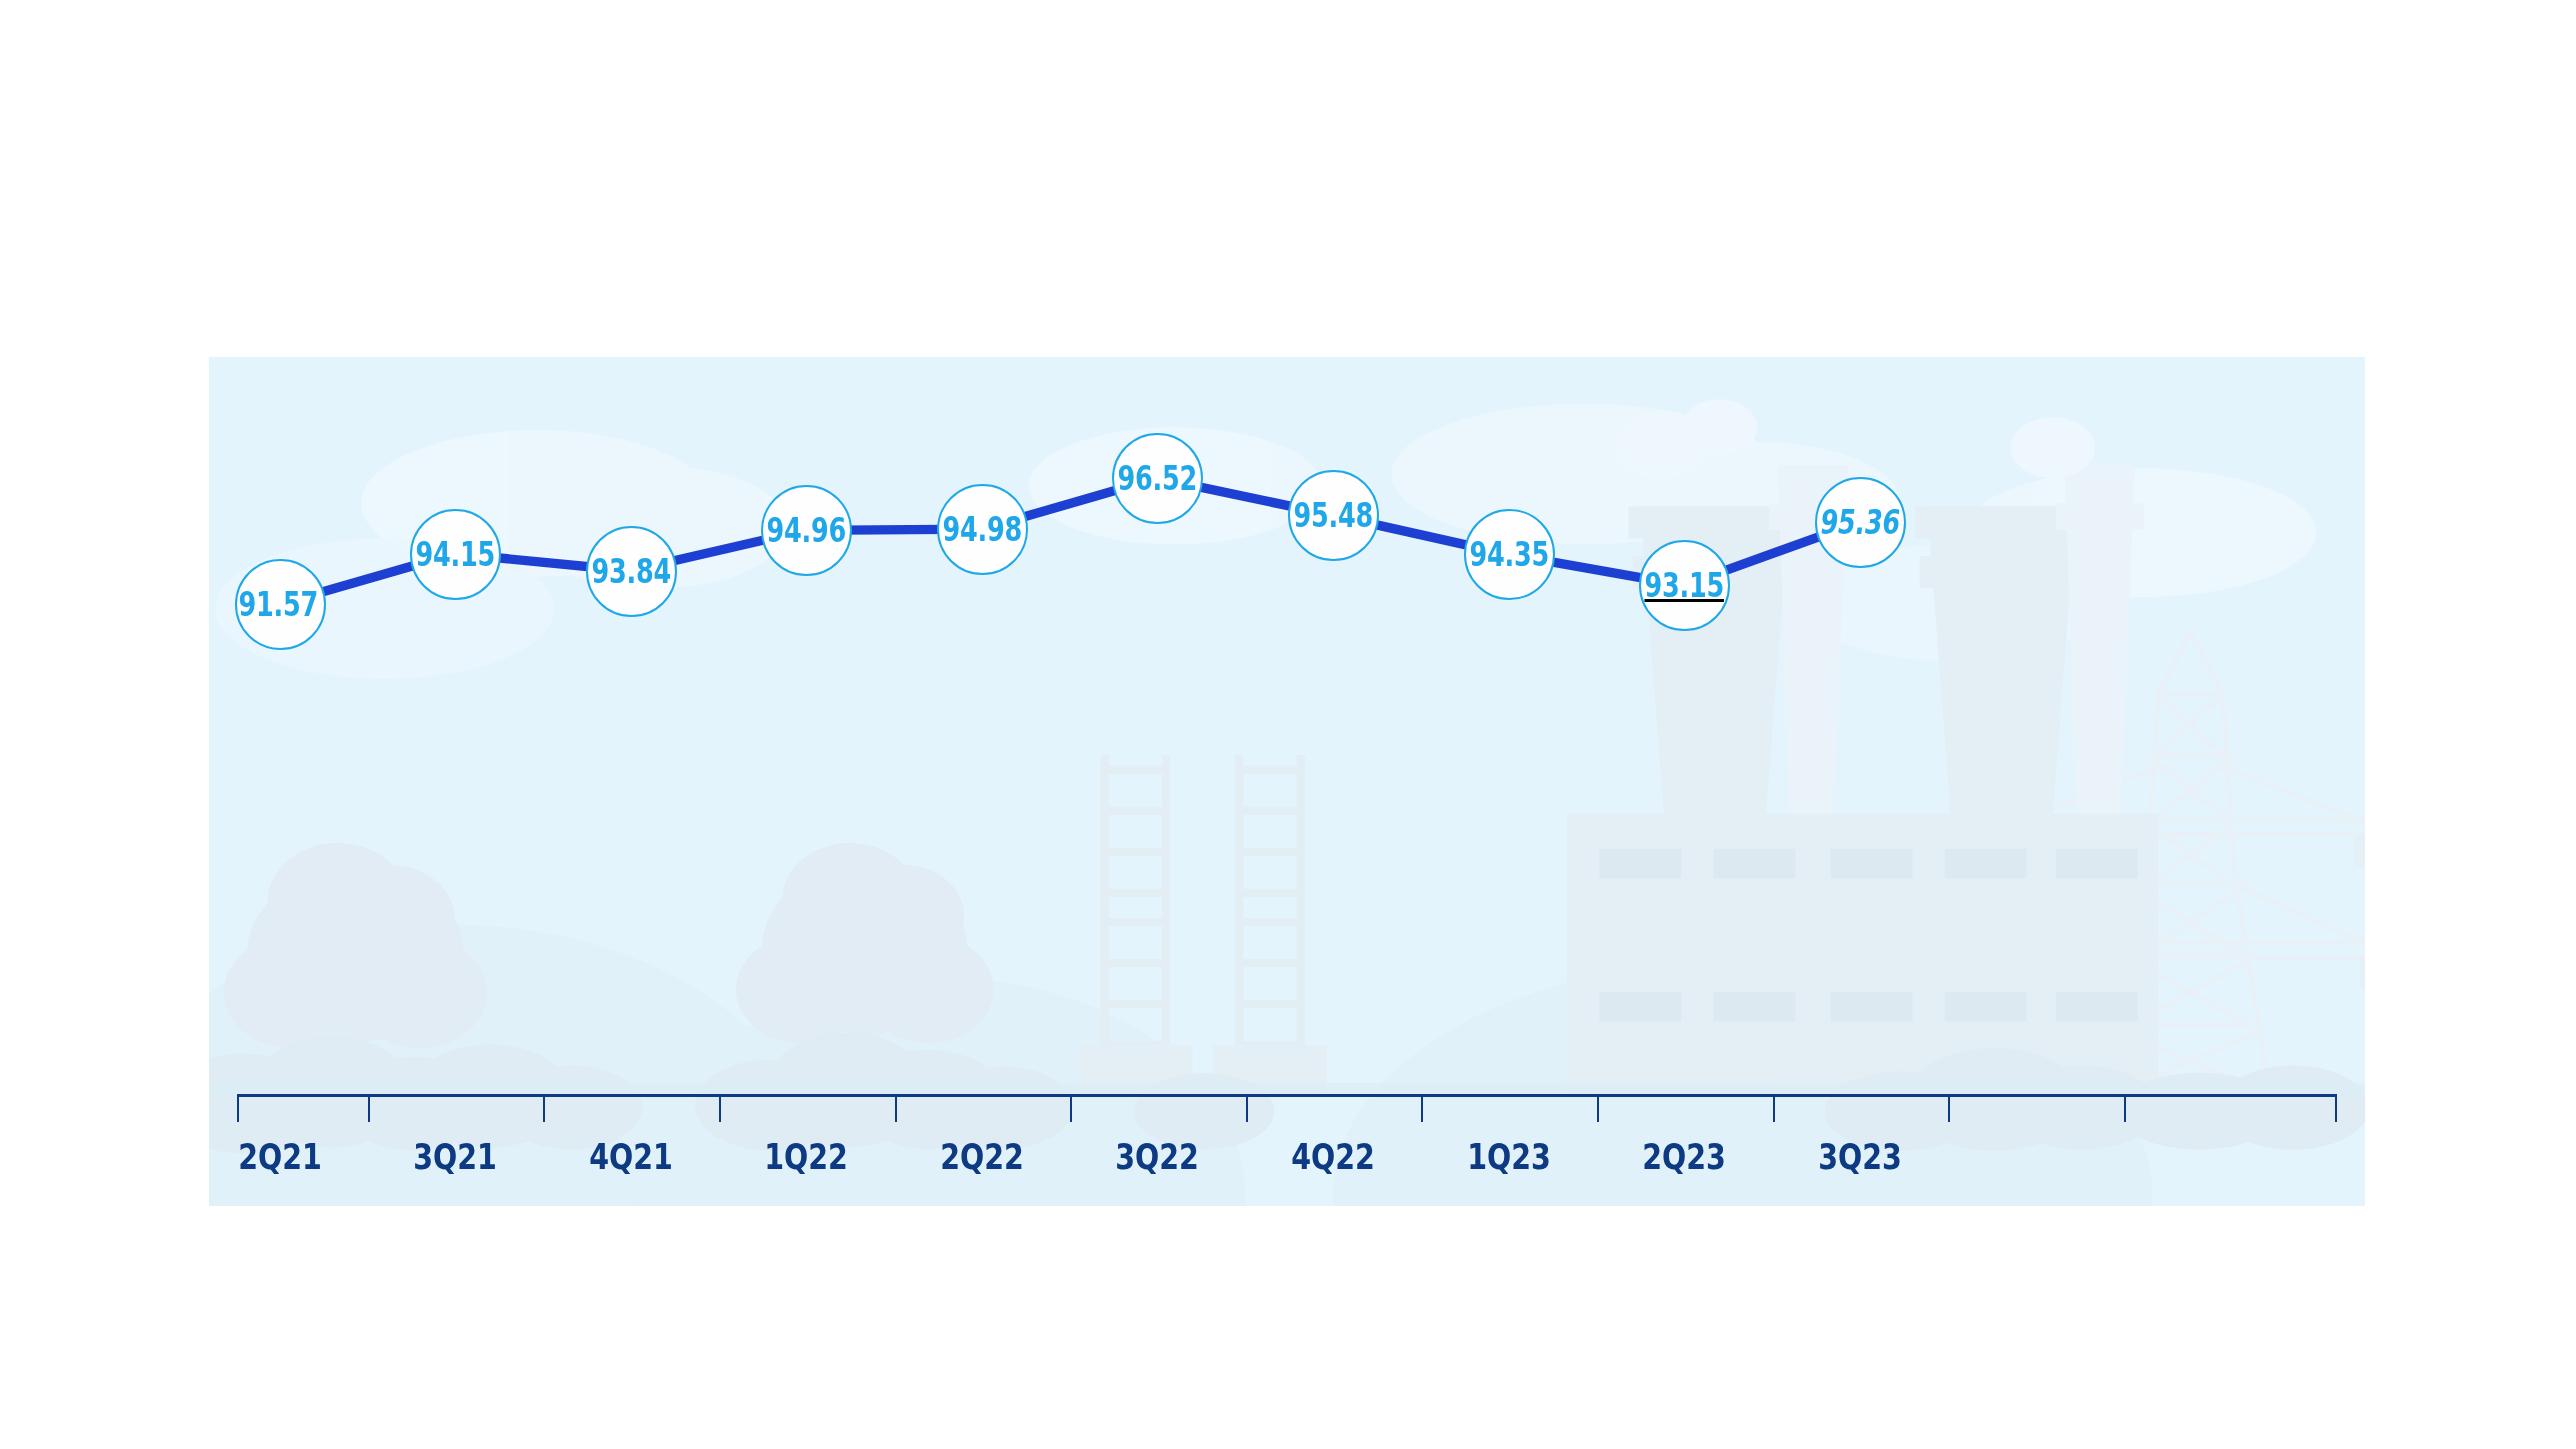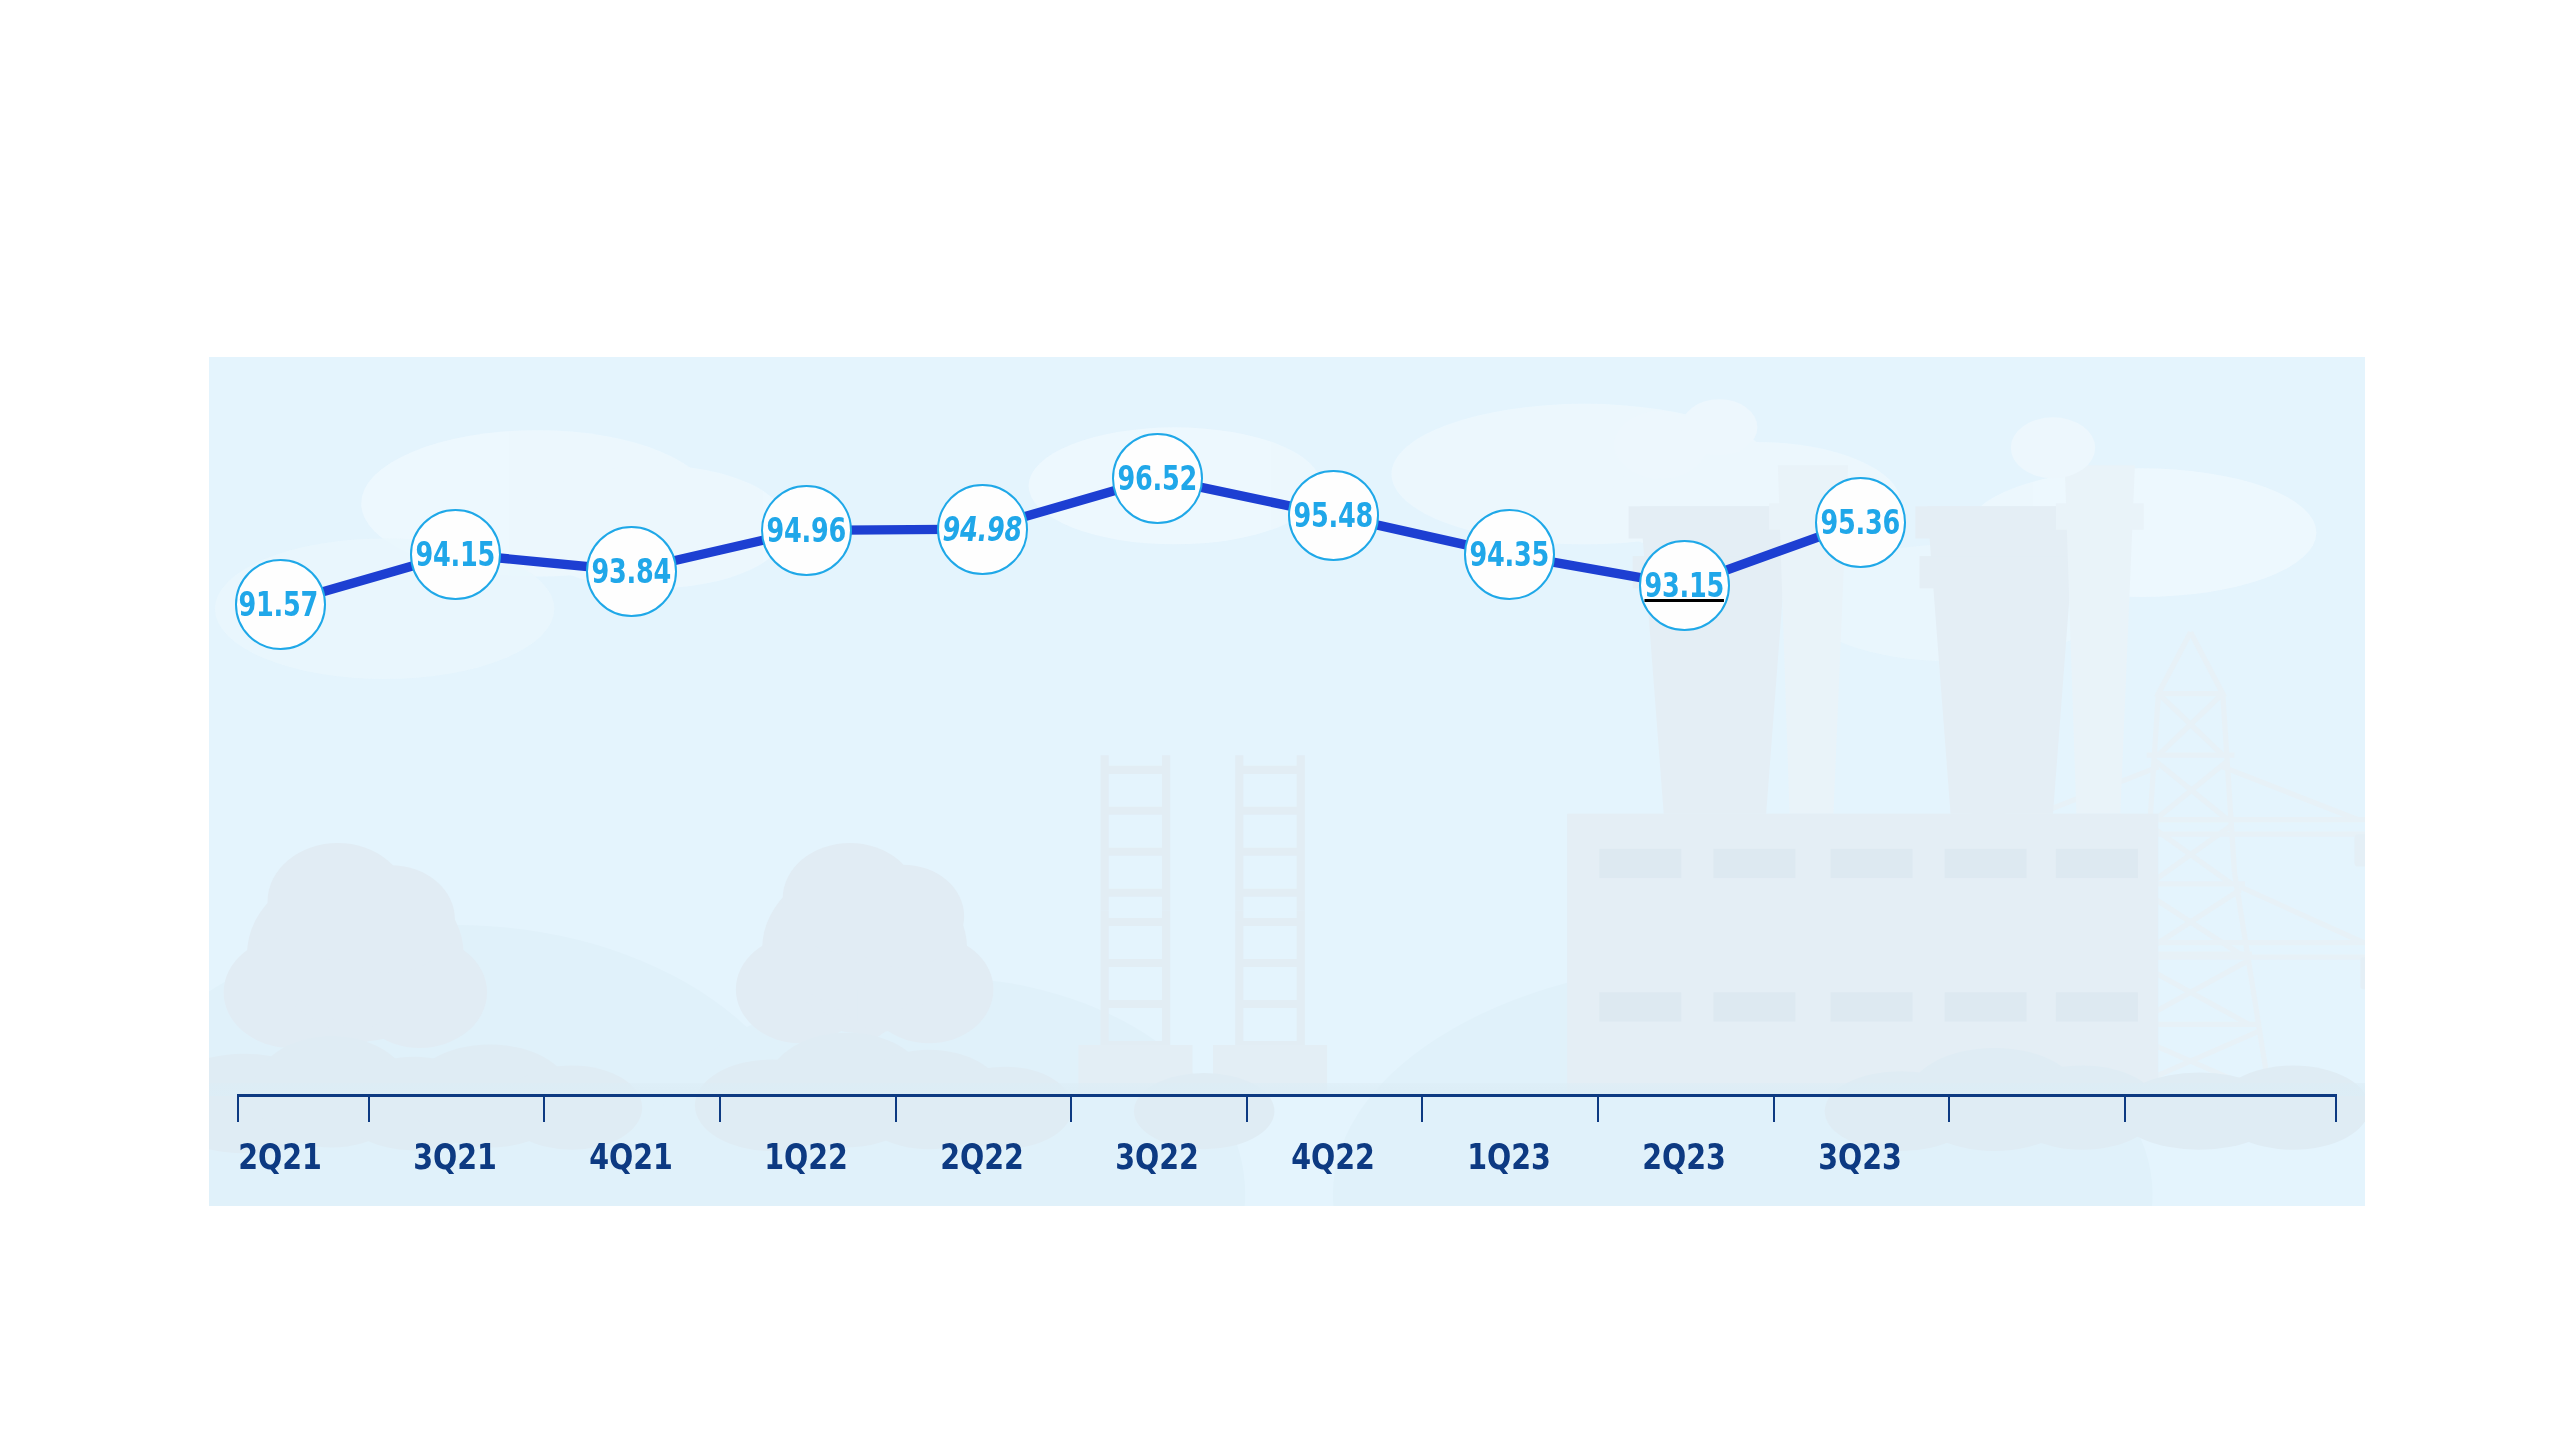--- a/index.html
+++ b/index.html
@@ -343,36 +343,36 @@
       </div>
       <div class="marker" style="left:246px; top:197px;">
         <span>94.15</span>
       </div>
       <div class="marker" style="left:422px; top:214px;">
         <span>93.84</span>
       </div>
       <div class="marker" style="left:597px; top:173px;">
         <span>94.96</span>
       </div>
-      <div class="marker" style="left:773px; top:172px;font-style:italic;">
+      <div class="marker" style="left:773px; top:172px;">
         <span>94.98</span>
       </div>
       <div class="marker" style="left:948px; top:121px;">
         <span>96.52</span>
       </div>
       <div class="marker" style="left:1124px; top:158px;">
         <span>95.48</span>
       </div>
       <div class="marker" style="left:1300px; top:197px;">
         <span>94.35</span>
       </div>
       <div class="marker" style="left:1475px; top:228px;text-decoration:underline;">
         <span>93.15</span>
       </div>
-      <div class="marker" style="left:1651px; top:165px;">
+      <div class="marker" style="left:1651px; top:165px;font-style:italic;">
         <span>95.36</span>
       </div>
 
       <div class="axis-line"></div>
 
       <div class="tick" style="left:28px;"></div>
       <div class="tick" style="left:159px;"></div>
       <div class="tick" style="left:334px;"></div>
       <div class="tick" style="left:510px;"></div>
       <div class="tick" style="left:686px;"></div>

